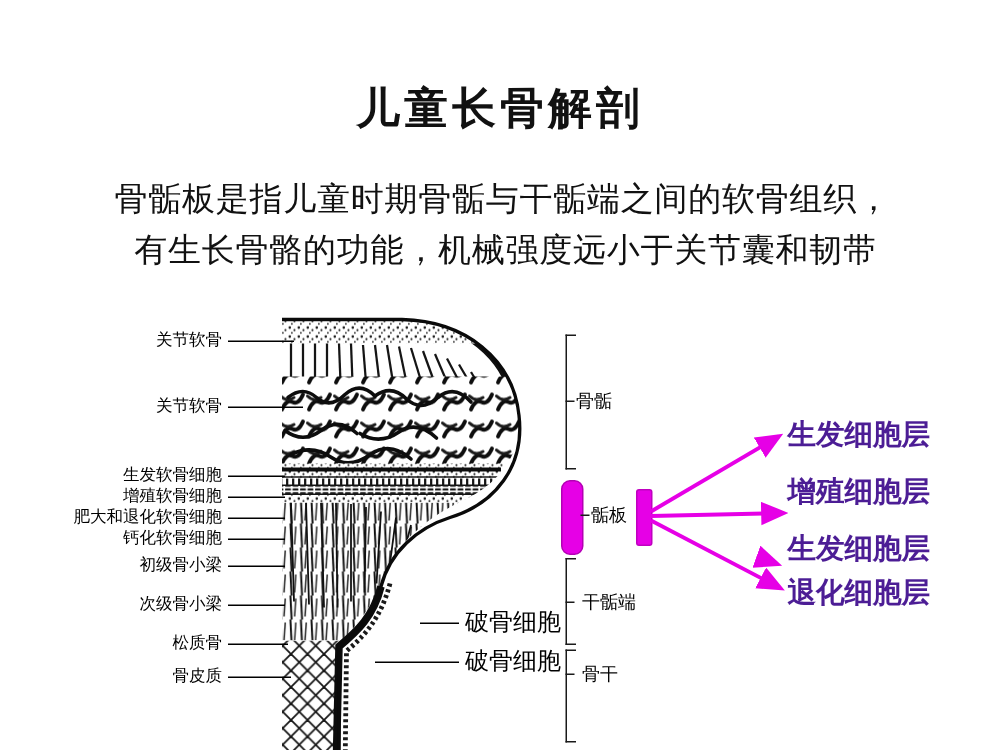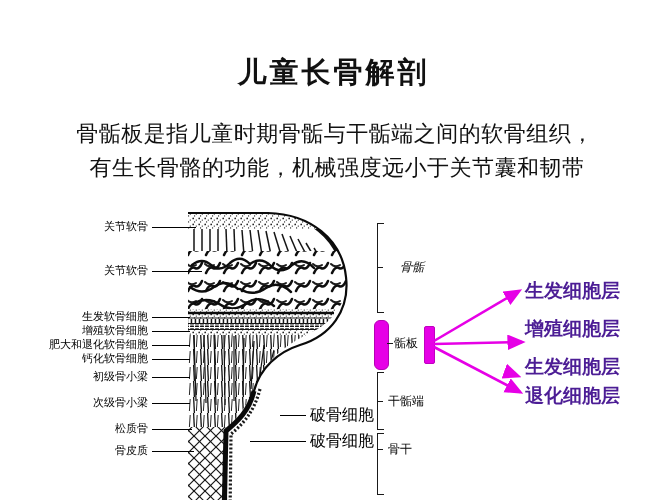--- a/index.html
+++ b/index.html
@@ -347,21 +347,21 @@
   <div class="leader" style="left:152px; top:416px; width:42px;"></div>
 
   <div class="leader" style="left:280px; top:380px; width:26px;"></div>
   <div class="inner-label" style="left:310px; top:374px;">破骨细胞</div>
 
   <div class="leader" style="left:250px; top:406px; width:56px;"></div>
   <div class="inner-label" style="left:310px; top:400px;">破骨细胞</div>
 
   <div class="bracket" style="left:377px; top:188px; height:90px;"></div>
   <div class="bracket-tick" style="left:377px; top:232px;"></div>
-  <div class="bracket-label" style="left:400px; top:226px;font-style:italic;">骨骺</div>
+  <div class="bracket-label" style="left:384px; top:226px;">骨骺</div>
 
   <div class="plate-box" style="left:374px; top:285px; width:13px; height:48px;"></div>
   <div class="bracket-tick" style="left:387px; top:308px;"></div>
   <div class="bracket-label" style="left:394px; top:302px;">骺板</div>
 
   <div class="bracket" style="left:377px; top:337px; height:58px;"></div>
   <div class="bracket-tick" style="left:377px; top:366px;"></div>
   <div class="bracket-label" style="left:388px; top:360px;">干骺端</div>
 
   <div class="bracket" style="left:377px; top:398px; height:62px;"></div>

